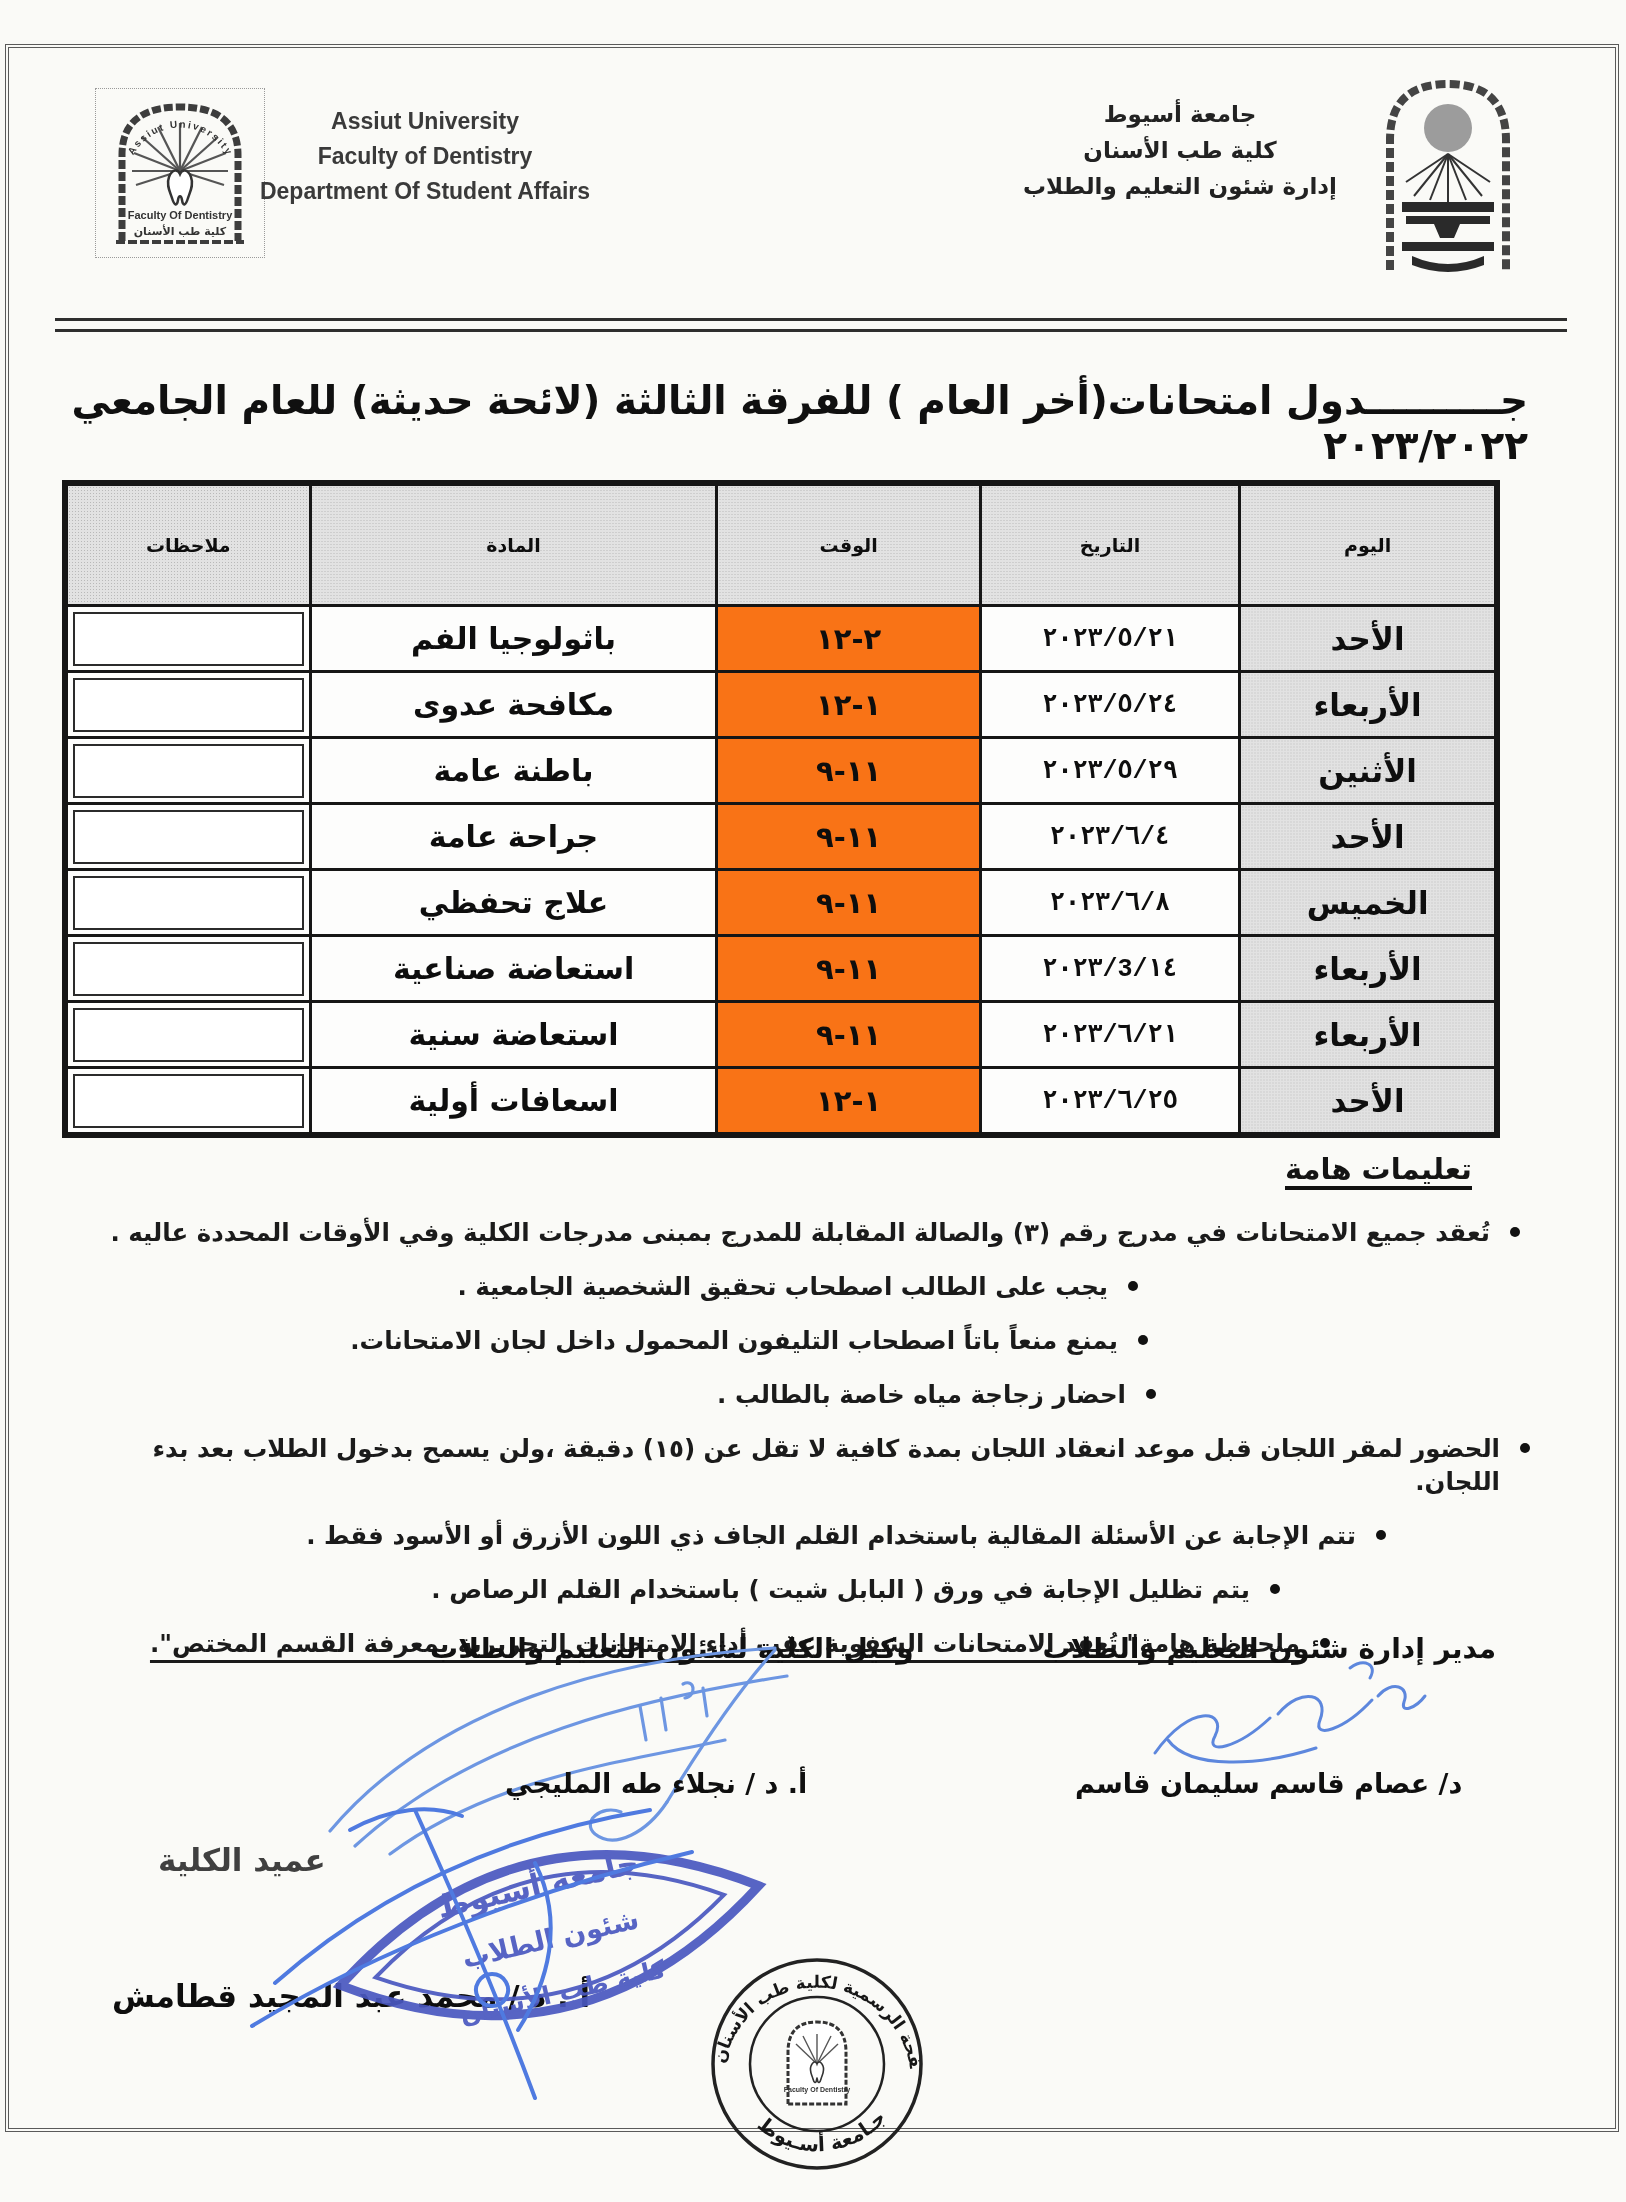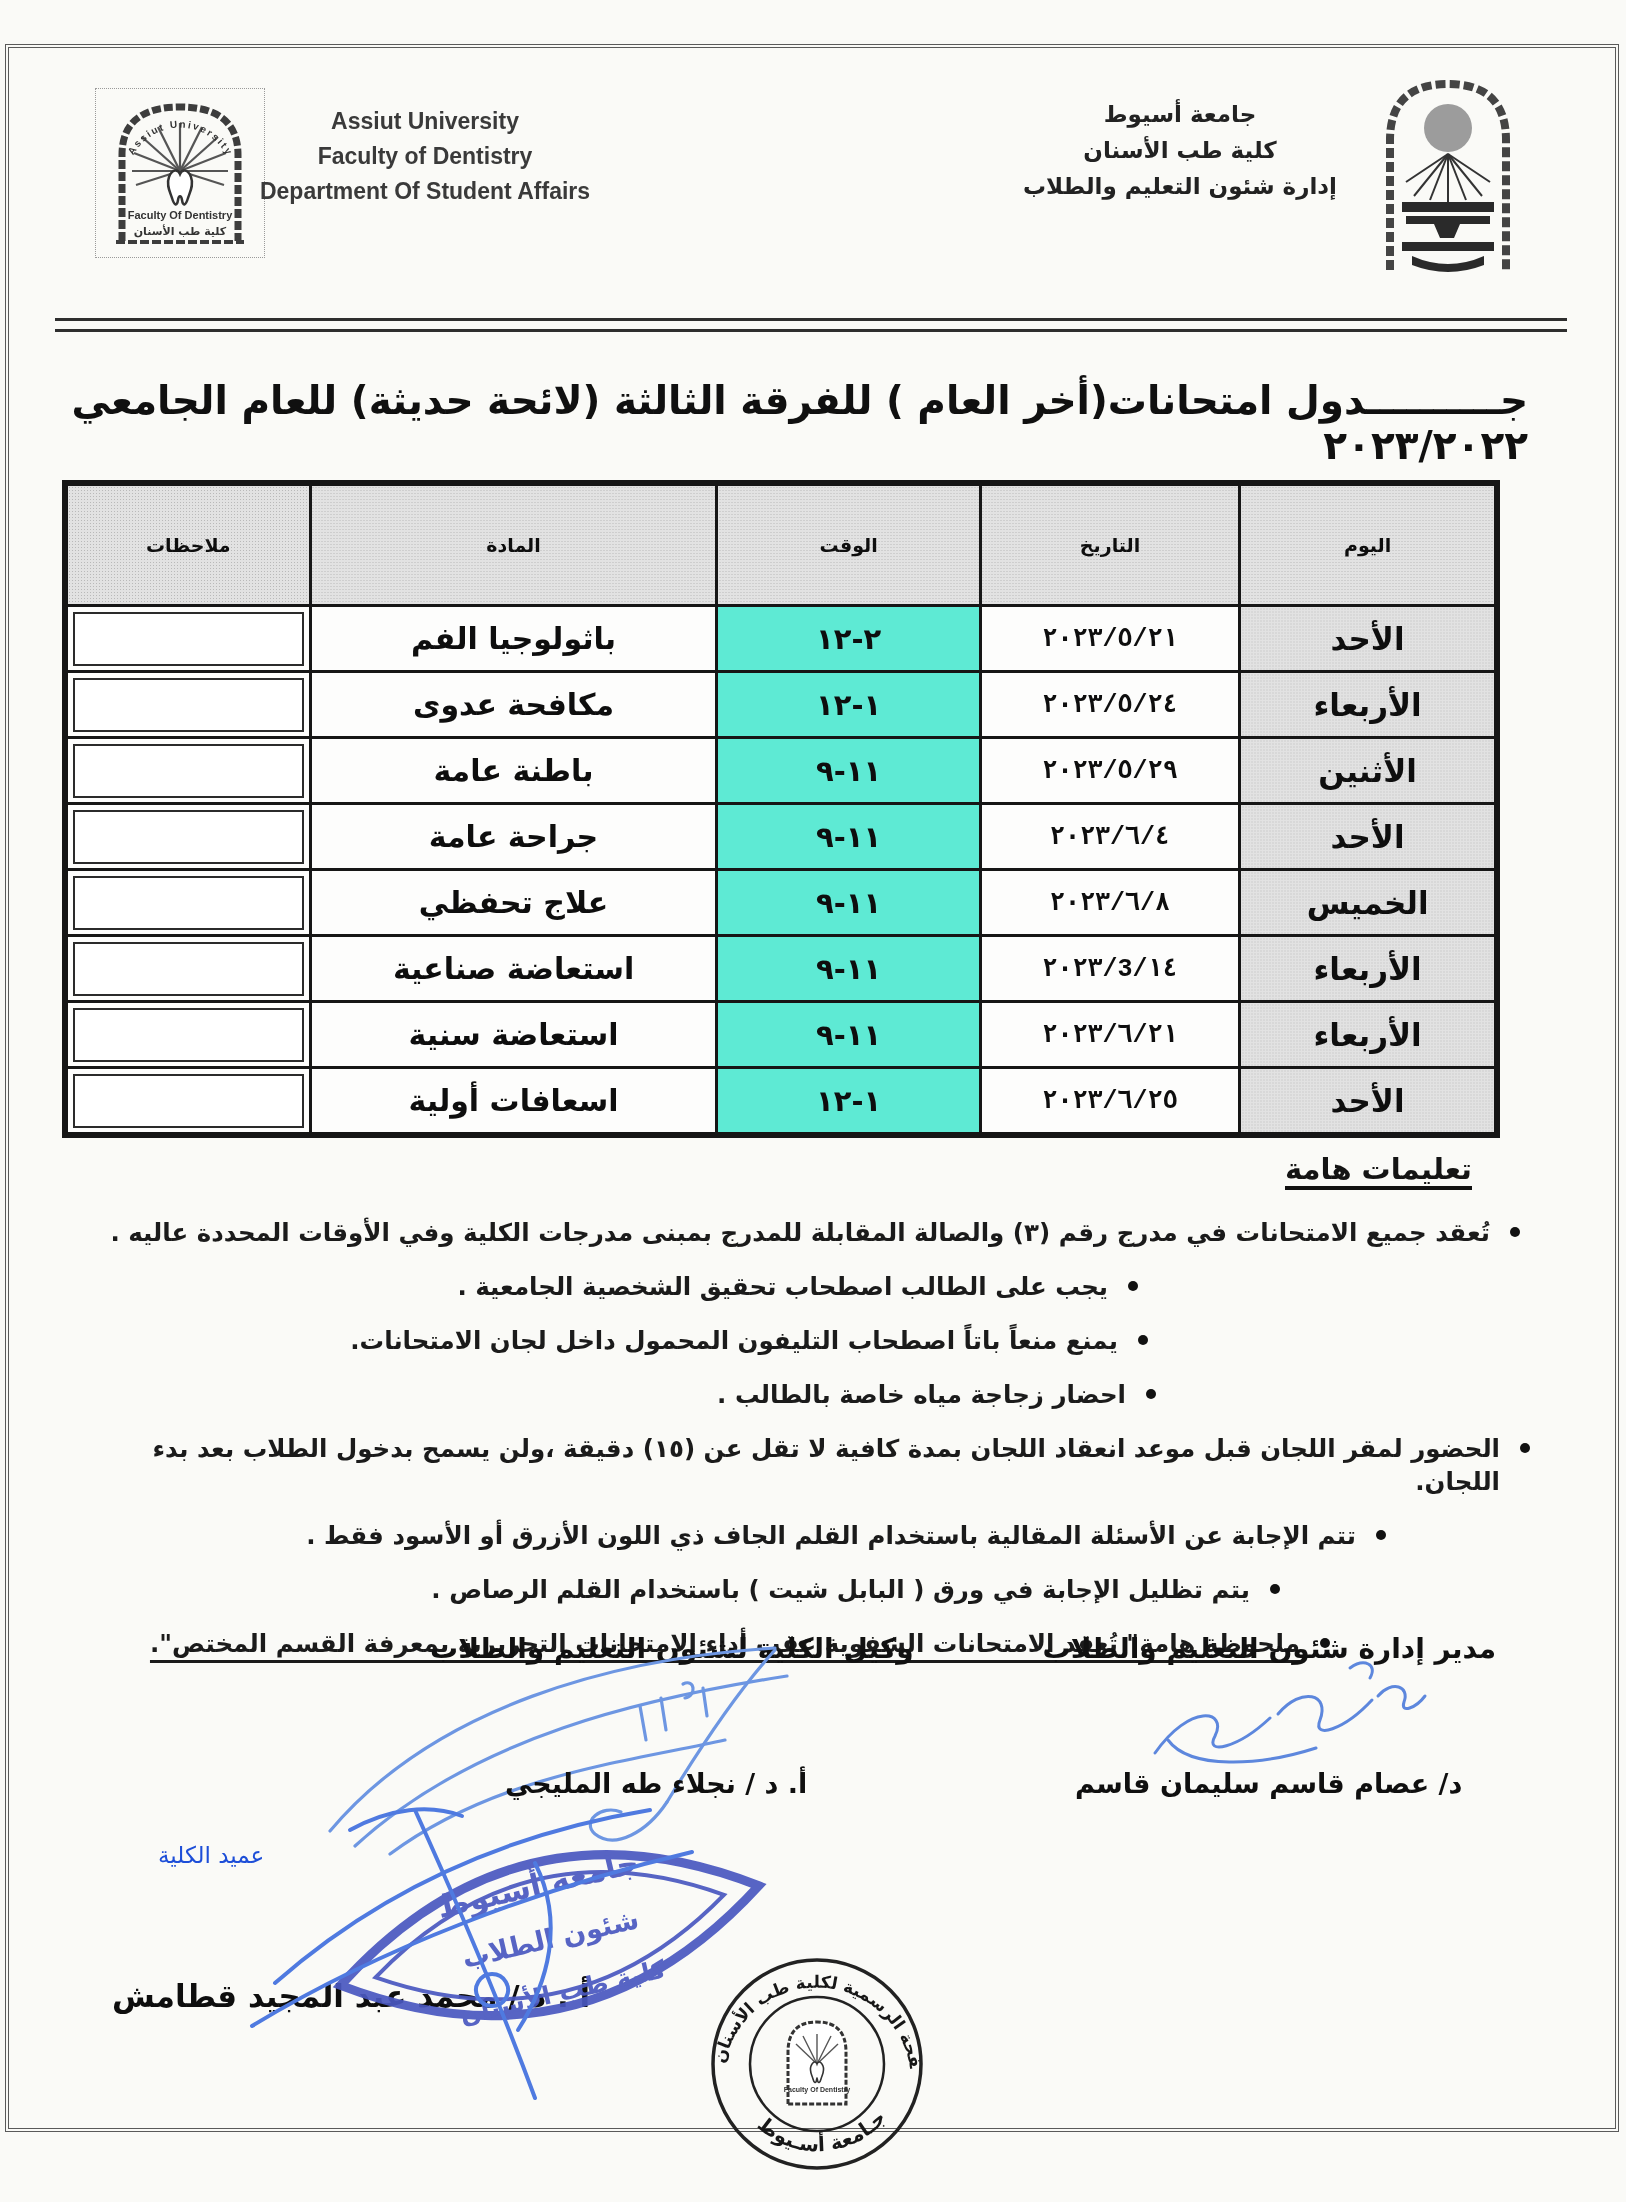--- a/index.html
+++ b/index.html
@@ -25,21 +25,21 @@
   
   .tblwrap{position:absolute;left:62px;top:480px;}
   table.exams{border-collapse:collapse;table-layout:fixed;width:1438px;direction:rtl;background:#fff;}
   table.exams{border:6px solid #161616;}
   table.exams td,table.exams th{border:3px solid #161616;padding:0;text-align:center;vertical-align:middle;color:#0e0e0e;}
   table.exams thead th{height:118px;font-size:19px;font-weight:bold;}
   table.exams tbody td{height:63px;}
   .shade{background-color:#e2e2e2;background-image:radial-gradient(#b9b9b9 0.6px,transparent 0.7px);background-size:3px 3px;}
   td.day{font-size:31px;font-weight:bold;}
   td.date{font-size:25px;font-weight:bold;background:#fdfdfc;font-family:Liberation Mono, monospace;}
-  td.time{font-size:29px;font-weight:bold;background:#5eead4;}
+  td.time{font-size:29px;font-weight:bold;background:#f97316;}
   td.subject{font-size:30px;font-weight:bold;background:#fdfdfc;}
   td.notes{background:#fdfdfc;}
   .notes-box{height:50px;margin:4px 5px;border:2px solid #2b2b2b;background:#fff;}
 
   
   .instr{position:absolute;left:60px;top:1152px;width:1478px;direction:rtl;}
   .instr-head{display:inline-block;margin-right:66px;font-size:29px;font-weight:bold;
               border-bottom:4px solid #111;}
   .instr ul{list-style:none;margin:26px 0 0 0;padding:0;}
   .instr li{position:relative;font-size:24.5px;font-weight:bold;color:#1b1b1b;line-height:33px;margin-bottom:21px;padding-right:30px;}
@@ -48,21 +48,21 @@
   .in5{margin-right:8px;}   .in6{margin-right:152px;text-align:right;} .in7{margin-right:258px;}
   .in8{margin-right:208px;} .in8 .itxt{text-decoration:underline;text-decoration-thickness:3px;text-underline-offset:8px;}
 
   
   .sig-title{position:absolute;font-size:28px;font-weight:bold;direction:rtl;white-space:nowrap;color:#111;}
   .t-right{right:130px;top:1632px;}
   .t-left{left:430px;top:1632px;}
   .sig-name{position:absolute;font-size:27px;font-weight:bold;direction:rtl;white-space:nowrap;color:#0f0f0f;}
   .n-right{left:1075px;top:1768px;}
   .n-left{left:505px;top:1768px;}
-  .dean-label{position:absolute;left:158px;top:1842px;font-size:23px;font-weight:normal;direction:rtl;color:#1d4ed8;}
+  .dean-label{position:absolute;left:158px;top:1842px;font-size:31px;font-weight:bold;direction:rtl;color:#404040;}
   .dean-name{position:absolute;left:112px;top:1978px;font-size:31px;font-weight:bold;direction:rtl;white-space:nowrap;color:#0e0e0e;}
 
   .svg-abs{position:absolute;}
 </style>
 </head>
 <body>
 
 <div class="page">
   <div class="frame"></div>
 

